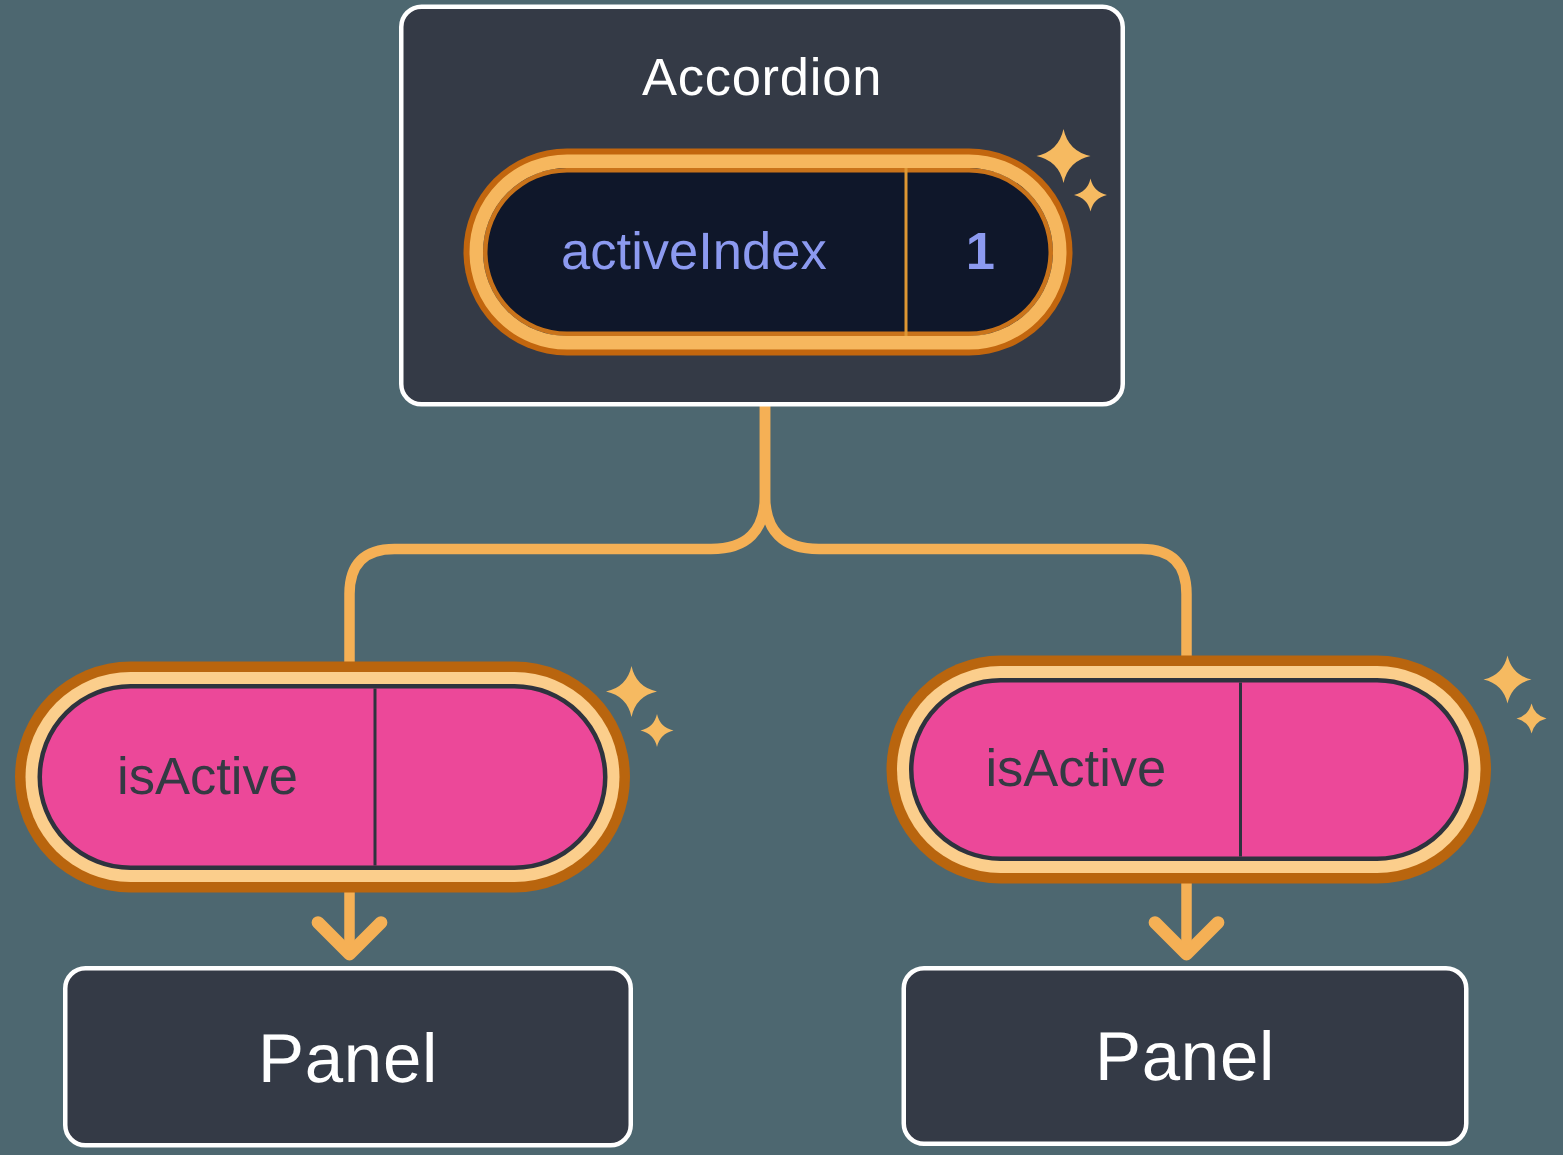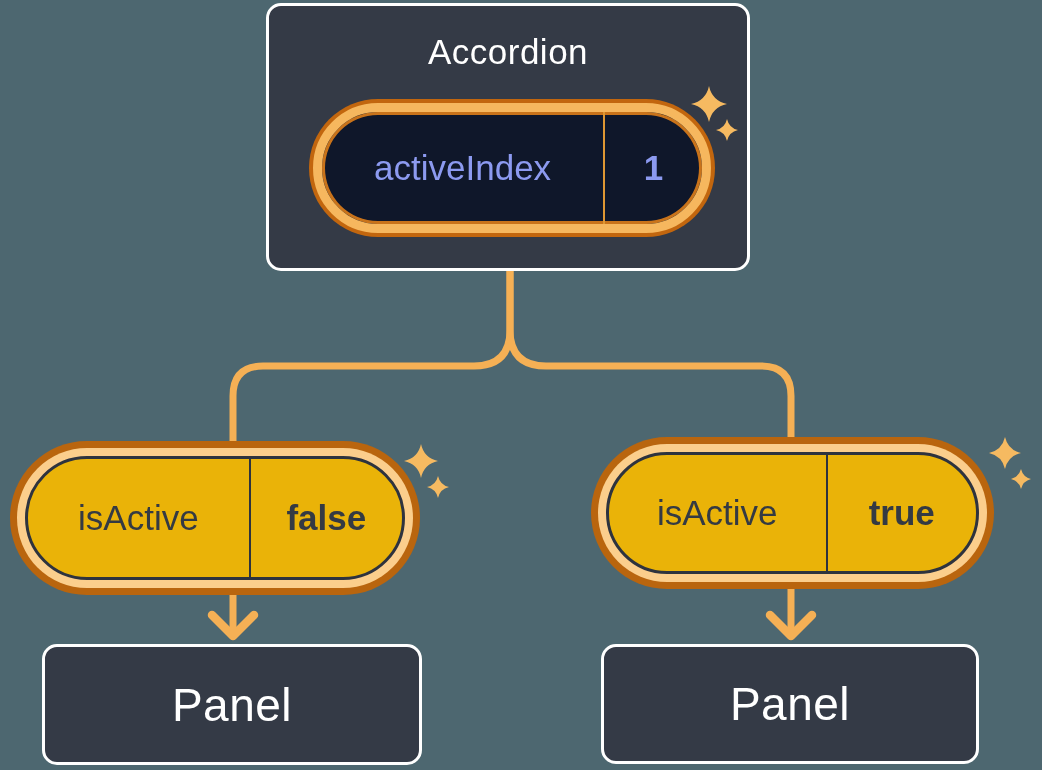--- a/index.html
+++ b/index.html
@@ -74,21 +74,21 @@
     flex: 1;
     display: flex; align-items: center; justify-content: center;
     color: #8C9AF0;
     font-size: 35px; font-weight: 700;
   }
 
   
   .prop-pill {
     position: absolute;
     box-sizing: border-box;
-    background: #eab308;
+    background: #ec4899;
     border: 3px solid #2E333E;
     border-radius: 999px;
     box-shadow: 0 0 0 8px #FBCE8C, 0 0 0 15px #B9650E;
     display: flex;
     z-index: 3;
   }
   .prop-pill.left  { left: 25px;  top: 456px; width: 380px; height: 124px; }
   .prop-pill.right { left: 606px; top: 452px; width: 373px; height: 122px; }
   .prop-pill .cell-name {
     width: 59%;
@@ -123,26 +123,24 @@
   <div class="comp-box root">
     <div class="comp-title">Accordion</div>
     <div class="state-pill">
       <div class="cell-name">activeIndex</div>
       <div class="cell-value">1</div>
     </div>
   </div>
 
   <div class="prop-pill left">
     <div class="cell-name">isActive</div>
-    <div class="cell-value">false</div>
   </div>
 
   <div class="prop-pill right">
     <div class="cell-name">isActive</div>
-    <div class="cell-value">true</div>
   </div>
 
   <div class="comp-box panel-left">
     <div class="panel-label">Panel</div>
   </div>
   <div class="comp-box panel-right">
     <div class="panel-label">Panel</div>
   </div>
 
   <svg class="layer layer-sparkles" viewBox="0 0 1042 770">

